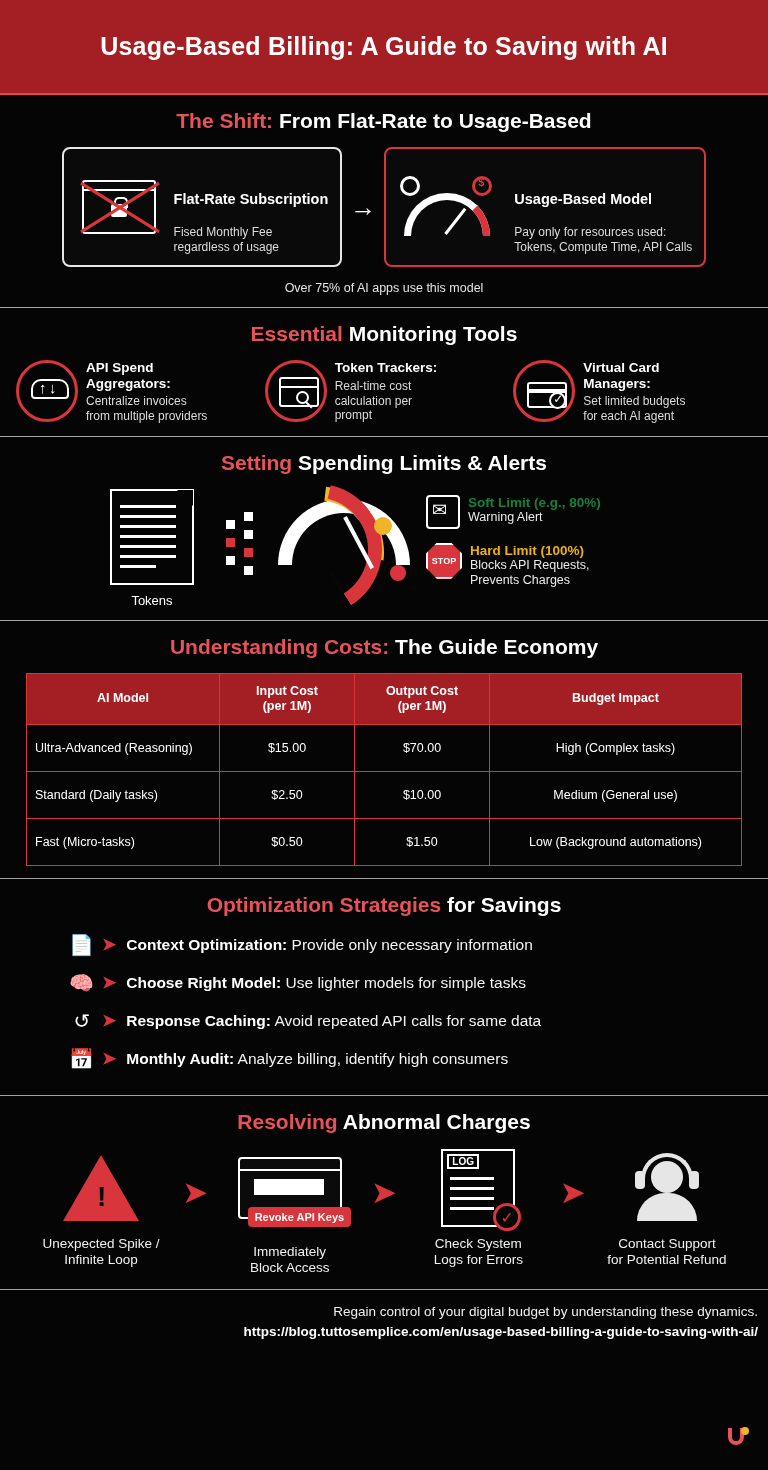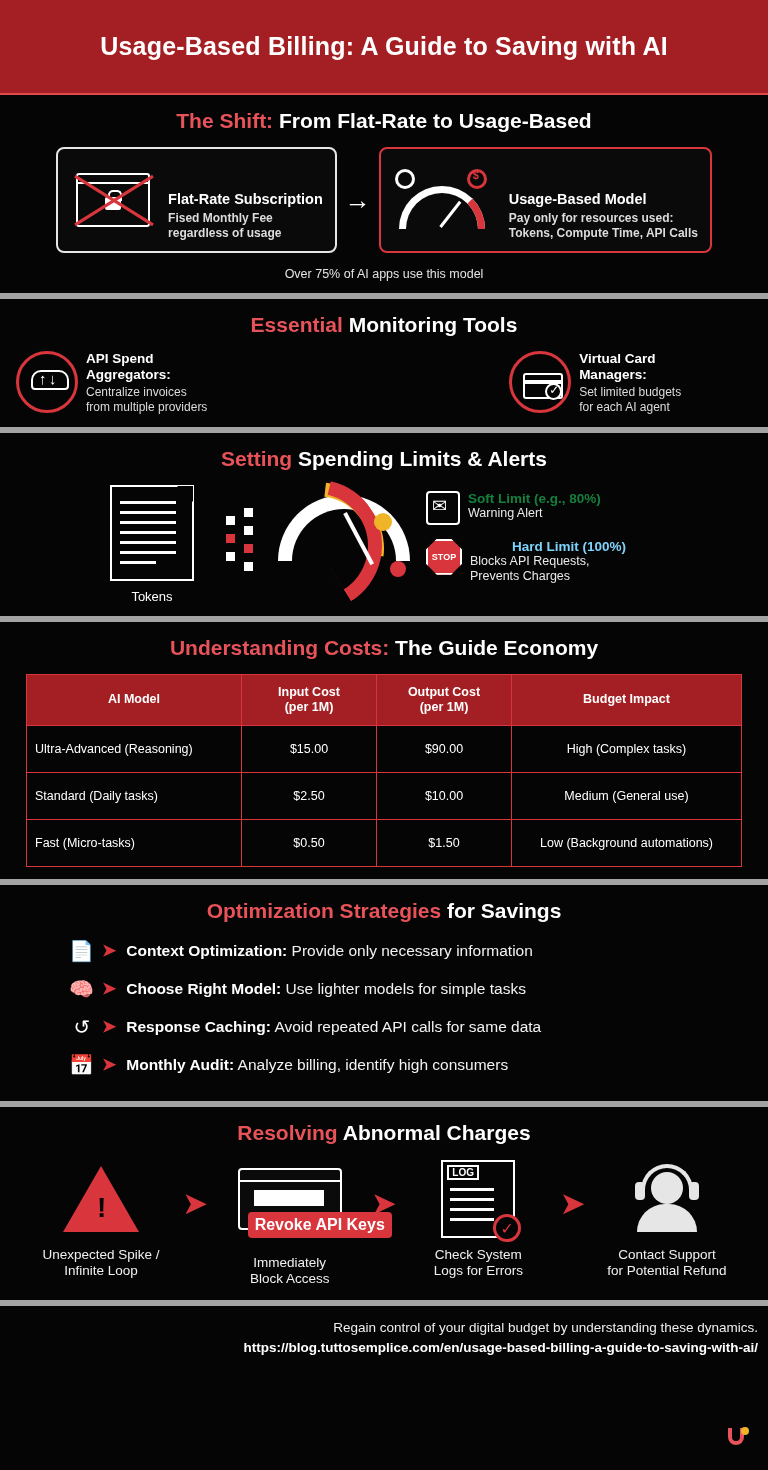--- a/index.html
+++ b/index.html
@@ -26,39 +26,39 @@
   .header h1 {
     margin: 0;
     font-size: 25px;
     font-weight: bold;
     letter-spacing: .2px;
     color: #ffffff;
     text-align: left;
   }
 
   
-  .section { border-bottom: 6px solid #a3a3a3; padding: 14px 12px 12px; position: relative; }
+  .section { border-bottom: 1px solid #a3a3a3; padding: 14px 12px 12px; position: relative; }
   .sec-title { text-align: center; font-size: 21px; font-weight: bold; margin: 0 0 14px; }
   .sec-title .accent { color: #e8535a; }
 
   
   .shift-row { display: flex; align-items: center; justify-content: center; gap: 6px; padding: 0 10px; }
   .card {
     border: 2px solid #e6e6e6;
     border-radius: 8px;
     padding: 10px 12px;
     display: flex;
     align-items: center;
     gap: 12px;
     background: #0a0a0a;
     min-height: 84px;
   }
   .card.red { border-color: #d8363c; }
   .card-title { font-size: 14.5px; font-weight: bold; color: #fff; line-height: 1.2; margin-top: 32px; }
-  .card-sub { font-size: 12px; color: #dcdcdc; line-height: 1.25; margin-top: 3px; font-weight: bold; }
+  .card-sub { font-size: 12px; color: #dcdcdc; line-height: 1.25; margin-top: 17px; }
   .arrow-mid { font-size: 26px; color: #ffffff; font-weight: bold; line-height: 1; padding: 0 2px; }
   .shift-note { text-align: center; font-size: 12.5px; color: #e4e4e4; margin-top: 14px; }
 
   .icon-flat { width: 86px; height: 58px; position: relative; flex: 0 0 auto; }
   .icon-flat .win { position: absolute; inset: 2px 6px 2px 6px; border: 2px solid #ffffff; border-radius: 3px; }
   .icon-flat .bar { position: absolute; top: 2px; left: 6px; right: 6px; height: 11px; border-bottom: 2px solid #fff; }
   .icon-flat .lock { position: absolute; left: 50%; top: 26px; transform: translateX(-50%); width: 16px; height: 13px; background: #fff; border-radius: 2px; }
   .icon-flat .lock:before { content:""; position:absolute; left:3px; top:-7px; width:10px; height:9px; border:2px solid #fff; border-bottom:none; border-radius:5px 5px 0 0; }
   .icon-flat .x1, .icon-flat .x2 { position: absolute; top: 28px; left: -2px; width: 92px; height: 3px; background: #d8363c; }
   .icon-flat .x1 { transform: rotate(32deg); }
@@ -109,21 +109,21 @@
   .gauge-big .arc { position: absolute; left: 8px; top: 6px; width: 132px; height: 66px; border: 14px solid #ffffff; border-bottom: none; border-radius: 132px 132px 0 0; }
   .gauge-big .arc-y { position: absolute; left: 8px; top: 6px; width: 132px; height: 66px; border: 14px solid transparent; border-top-color: #f0b429; border-bottom: none; border-radius: 132px 132px 0 0; transform: rotate(52deg); }
   .gauge-big .arc-r { position: absolute; left: 8px; top: 6px; width: 132px; height: 66px; border: 14px solid transparent; border-top-color: #d8363c; border-right-color: #d8363c; border-bottom: none; border-radius: 132px 132px 0 0; transform: rotate(58deg); }
   .gauge-big .needle { position: absolute; left: 73px; top: 24px; width: 4px; height: 58px; background: #fff; transform-origin: top center; transform: rotate(-28deg); }
   .gauge-big .dot-y { position: absolute; left: 104px; top: 24px; width: 18px; height: 18px; background: #f0b429; border-radius: 50%; }
   .gauge-big .dot-r { position: absolute; left: 120px; top: 72px; width: 16px; height: 16px; background: #d8363c; border-radius: 50%; }
   .limit-legend { width: 250px; }
   .limit-item { display: flex; align-items: flex-start; gap: 8px; margin-bottom: 14px; }
   .lm-title { font-size: 13.5px; font-weight: bold; }
   .lm-title.soft { color: #15803d; }
-  .lm-title.hard { color: #7dd3fc; margin-left: 42px; }
+  .lm-title.hard { color: #eab308; }
   .lm-sub { font-size: 12.5px; color: #eaeaea; line-height: 1.2; }
   .phone-ic { width: 34px; height: 34px; border: 2px solid #fff; border-radius: 4px; position: relative; flex: 0 0 auto; }
   .phone-ic:after { content: "\2709"; position: absolute; left: 4px; top: 2px; font-size: 18px; color: #fff; }
   .stop-ic { width: 36px; height: 36px; background: #d8363c; border: 2px solid #fff; flex: 0 0 auto; display: flex; align-items: center; justify-content: center; font-size: 9px; font-weight: bold; color: #fff; clip-path: polygon(30% 0,70% 0,100% 30%,100% 70%,70% 100%,30% 100%,0 70%,0 30%); }
 
   
   table { width: 716px; margin: 0 auto; border-collapse: collapse; font-size: 12.5px; }
   thead th { background: #a41f23; color: #fff; font-weight: bold; padding: 10px 6px; border: 1px solid #d8363c; text-align: center; line-height: 1.2; }
   tbody td { border: 1px solid #d8363c; padding: 16px 8px; color: #fff; }
   tbody td.c { text-align: center; }
@@ -141,21 +141,21 @@
   .rz { width: 150px; text-align: center; }
   .rz .ic { height: 80px; display: flex; align-items: center; justify-content: center; }
   .rz .cap { font-size: 13.5px; color: #f0f0f0; line-height: 1.22; margin-top: 8px; }
   .rarrow { color: #d8363c; font-size: 28px; font-weight: bold; padding-top: 28px; }
   .tri { width: 0; height: 0; border-left: 38px solid transparent; border-right: 38px solid transparent; border-bottom: 66px solid transparent; position: relative; }
   .tri:before { content:""; position:absolute; left:-38px; top:0; width:0; height:0; border-left:38px solid transparent; border-right:38px solid transparent; border-bottom:66px solid #d8363c; }
   .tri:after { content:"!"; position:absolute; left:-4px; top:26px; font-size:28px; font-weight:bold; color:#050505; }
   .win2 { width: 104px; height: 62px; border: 2px solid #fff; border-radius: 4px; position: relative; background:#0b0b0b; }
   .win2 .tb { position:absolute; left:0; top:0; right:0; height:12px; border-bottom:2px solid #fff; }
   .win2 .blk { position:absolute; left:14px; top:20px; width:70px; height:16px; background:#fff; }
-  .revoke { position: absolute; left: 8px; bottom: -10px; background: #d8363c; color: #fff; font-size: 16px; font-weight: bold; padding: 4px 7px; border-radius: 4px; white-space: nowrap; }
+  .revoke { position: absolute; left: 8px; bottom: -10px; background: #d8363c; color: #fff; font-size: 11px; font-weight: bold; padding: 4px 7px; border-radius: 4px; white-space: nowrap; }
   .logdoc { width: 74px; height: 78px; border: 2px solid #fff; position: relative; background:#050505; }
   .logdoc .lbl { position:absolute; left:4px; top:3px; font-size:10px; font-weight:bold; color:#fff; border:2px solid #fff; padding:0 3px; }
   .logdoc .ln { position:absolute; left:7px; width:44px; height:3px; background:#fff; }
   .logdoc .ck { position:absolute; right:-8px; bottom:-6px; width:28px; height:28px; border:3px solid #d8363c; border-radius:50%; background:#050505; color:#d8363c; font-size:16px; text-align:center; line-height:24px; }
   .head-ic { width: 84px; height: 74px; position: relative; }
   .head-ic .hd { position:absolute; left:26px; top:10px; width:32px; height:32px; border-radius:50%; background:#e6e6e6; }
   .head-ic .bd { position:absolute; left:12px; bottom:4px; width:60px; height:28px; border-radius:30px 30px 0 0; background:#e6e6e6; }
   .head-ic .band { position:absolute; left:16px; top:2px; width:52px; height:26px; border:4px solid #e6e6e6; border-bottom:none; border-radius:26px 26px 0 0; }
   .head-ic .ear { position:absolute; top:20px; width:10px; height:18px; background:#e6e6e6; border-radius:4px; }
   .head-ic .ear.l { left:10px; } .head-ic .ear.r { right:10px; }
@@ -223,20 +223,32 @@
       <div class="tool">
         <div class="tool-circle">
             <div class="ic-cloud"></div>
             <div class="ic-arrows"></div>
           </div>
         <div class="tool-txt">
           <h4 style="white-space:pre-line">API Spend
 Aggregators:</h4>
           <p style="white-space:pre-line">Centralize invoices
 from multiple providers</p>
+        </div>
+      </div>
+      <div class="tool">
+        <div class="tool-circle">
+            <div class="ic-browser"></div>
+            <div class="ic-mag"></div>
+          </div>
+        <div class="tool-txt">
+          <h4 style="white-space:pre-line">Token Trackers:</h4>
+          <p style="white-space:pre-line">Real-time cost
+calculation per
+prompt</p>
         </div>
       </div>
       <div class="tool">
         <div class="tool-circle">
             <div class="ic-card"></div>
             <div class="ic-check"></div>
           </div>
         <div class="tool-txt">
           <h4 style="white-space:pre-line">Virtual Card
 Managers:</h4>
@@ -302,33 +314,33 @@
     </div>
   </div>
 
   <div class="section">
     <div class="sec-title">
       <span class="accent">Understanding Costs:</span><span> The Guide Economy</span>
     </div>
     <table>
       <thead>
         <tr>
-          <th style="white-space:pre-line;width:215px">AI Model</th>
+          <th style="white-space:pre-line;width:193px">AI Model</th>
           <th style="white-space:pre-line;width:135px">Input Cost
 (per 1M)</th>
           <th style="white-space:pre-line;width:135px">Output Cost
 (per 1M)</th>
           <th style="white-space:pre-line">Budget Impact</th>
         </tr>
       </thead>
       <tbody>
         <tr>
           <td class="l">Ultra-Advanced (Reasoning)</td>
           <td class="c">$15.00</td>
-          <td class="c">$90.00</td>
+          <td class="c">$70.00</td>
           <td class="c">High (Complex tasks)</td>
         </tr>
         <tr>
           <td class="l">Standard (Daily tasks)</td>
           <td class="c">$2.50</td>
           <td class="c">$10.00</td>
           <td class="c">Medium (General use)</td>
         </tr>
         <tr>
           <td class="l">Fast (Micro-tasks)</td>

